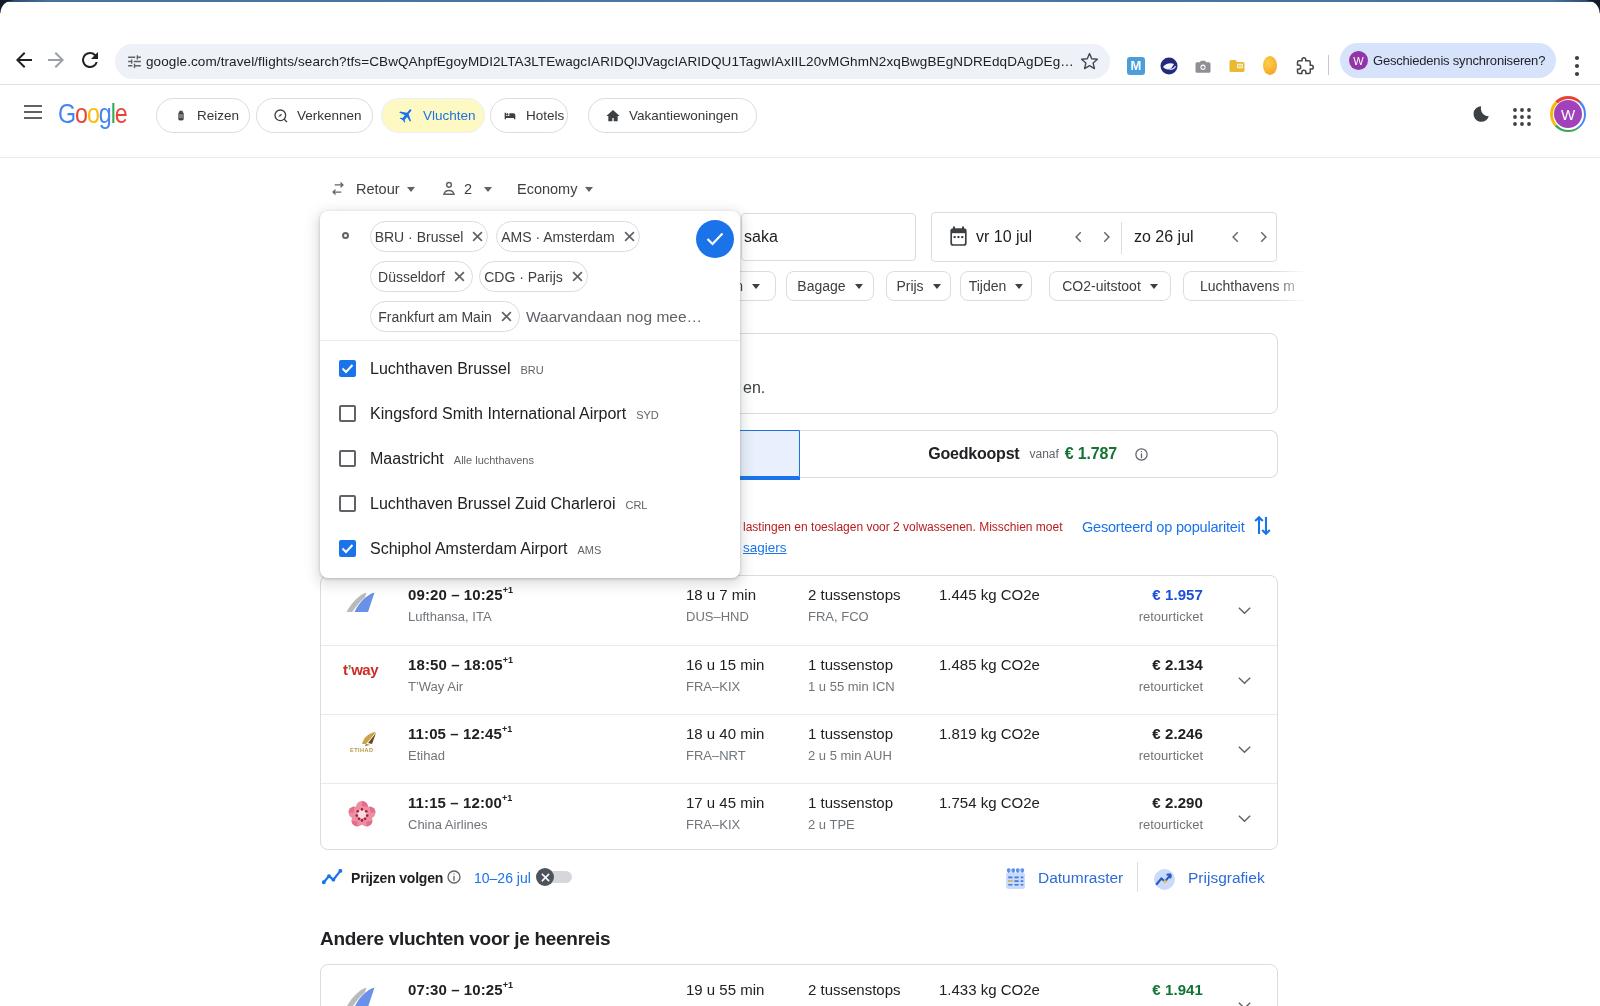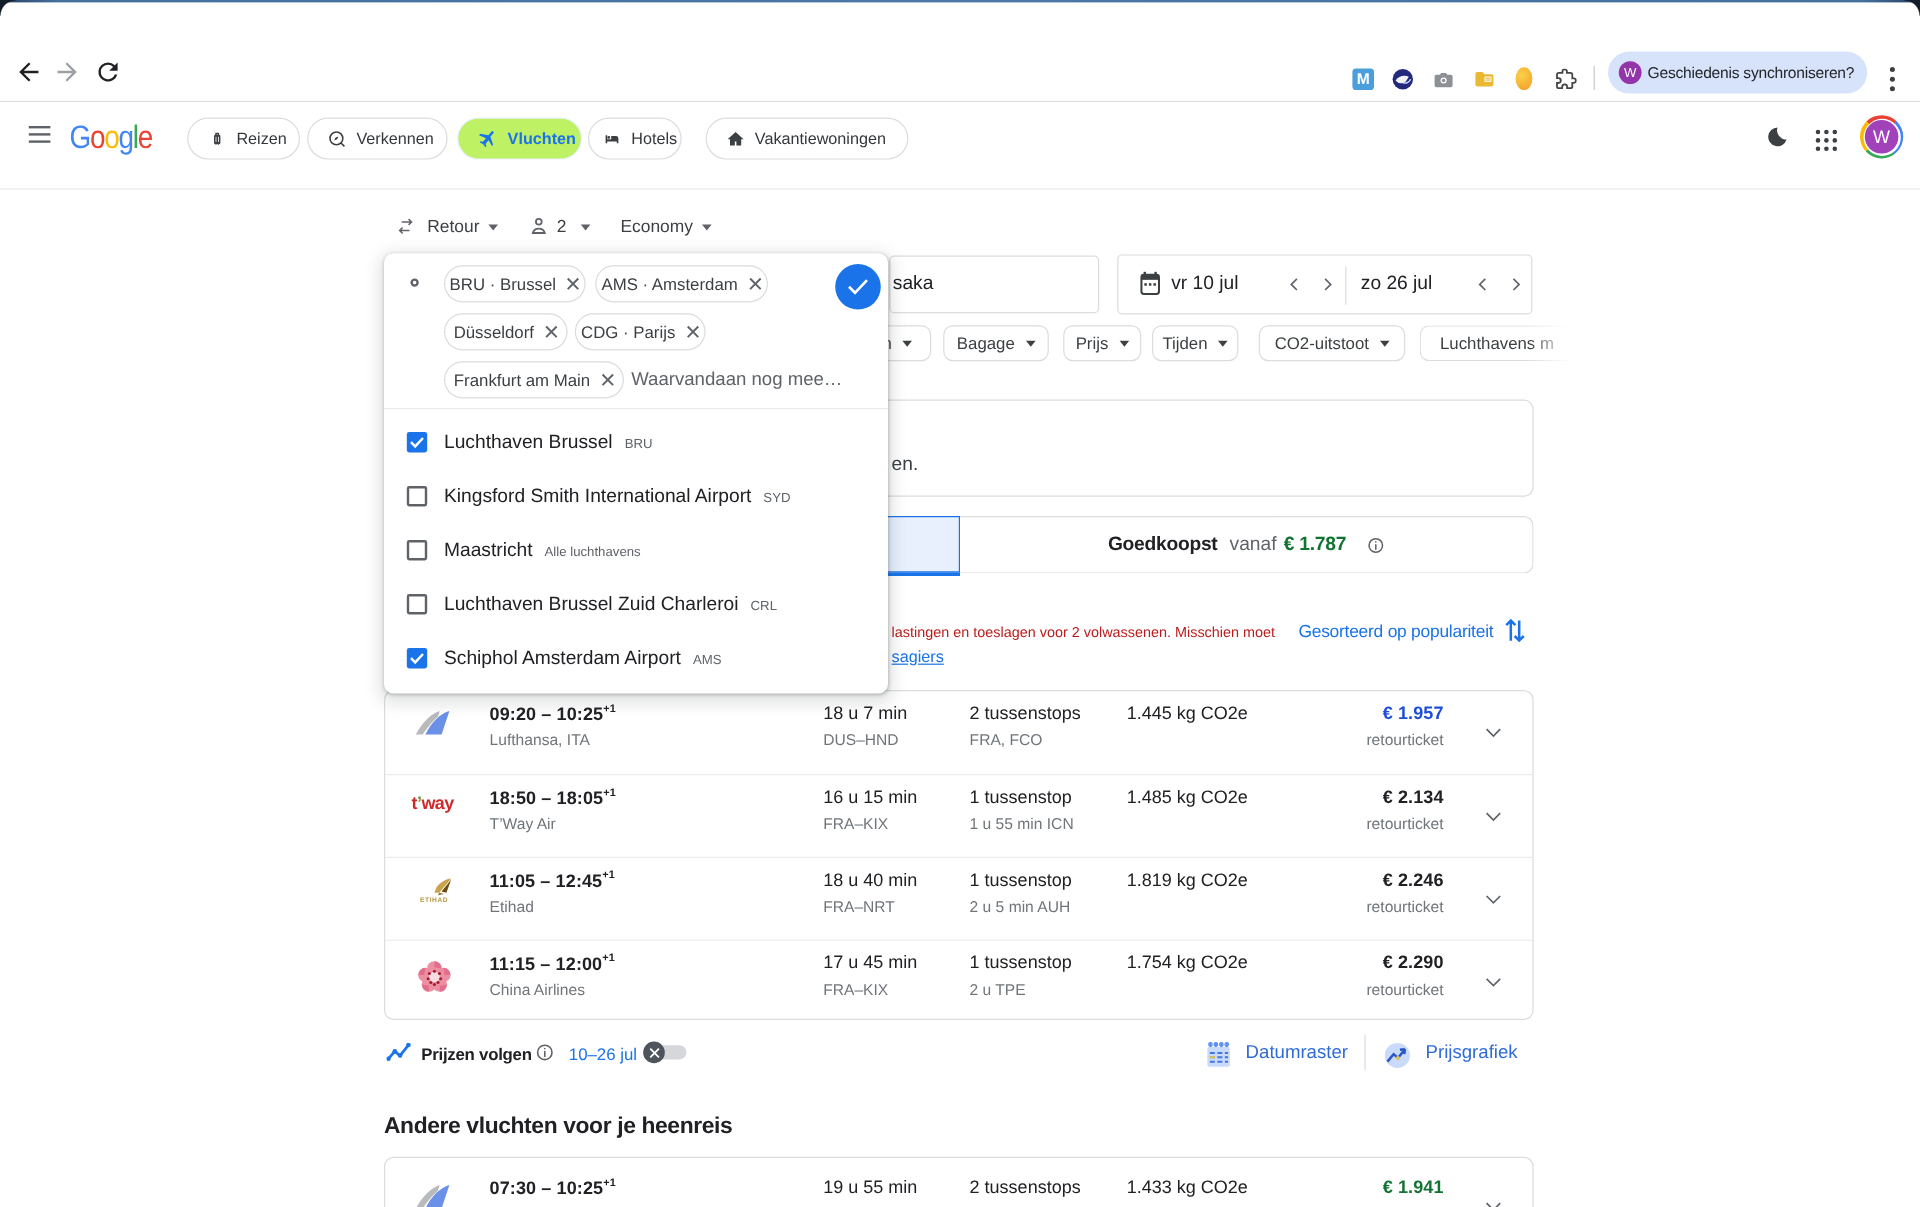--- a/index.html
+++ b/index.html
@@ -30,21 +30,21 @@
 #profpill .pav { position:absolute; left:9px; top:8px; width:19px; height:19px; border-radius:50%; background:#9334a8; color:#fff; font-size:11px; display:flex; align-items:center; justify-content:center; }
 #profpill .ptx { position:absolute; left:33px; top:10px; font-size:13px; letter-spacing:-0.2px; color:#1f2125; white-space:nowrap; }
 
 
 #gheader { position:absolute; left:0; top:86px; width:1600px; height:72px; background:#fff; border-bottom:1px solid #e8eaed; }
 #burger { position:absolute; left:24px; top:19px; width:18px; height:14px; }
 #burger div { height:2px; background:#5f6368; margin-bottom:4px; }
 #glogo { position:absolute; left:58px; top:13px; font-size:27px; letter-spacing:-1.2px; transform:scaleX(0.86); transform-origin:0 0; }
 .gpill { position:absolute; top:12px; height:35px; border:1px solid #dadce0; border-radius:18px; background:#fff; display:flex; align-items:center; font-size:13.5px; color:#33373b; white-space:nowrap; }
 .gpill svg { margin-right:8px; }
-.gpill.sel { background:#bef264; border-color:#e7f0fe; color:#1a73e8;font-weight:bold; }
+.gpill.sel { background:#fef9c3; border-color:#e7f0fe; color:#1a73e8; }
 .box { position:absolute; border:1px solid #dadce0; border-radius:8px; background:#fff; }
 .caret { display:inline-block; width:0; height:0; border-left:4.5px solid transparent; border-right:4.5px solid transparent; border-top:5px solid #5f6368; }
 
 
 #ctl { position:absolute; left:320px; top:175px; width:300px; height:26px; color:#3c4043; font-size:14.5px; }
 
 
 .field { position:absolute; top:212px; height:50px; border:1px solid #dadce0; border-radius:4px; background:#fff; }
 
 
@@ -94,20 +94,29 @@
   <div id="toolbar">
     <svg class="navbtn" style="left:12px;" width="24" height="24" viewBox="0 0 24 24">
         <path d="M20 11H7.8l5.6-5.6L12 4l-8 8 8 8 1.4-1.4L7.8 13H20v-2z" fill="#202124"></path>
       </svg>
     <svg class="navbtn" style="left:44px;" width="24" height="24" viewBox="0 0 24 24">
         <path d="M4 11h12.2l-5.6-5.6L12 4l8 8-8 8-1.4-1.4 5.6-5.6H4v-2z" fill="#9aa0a6"></path>
       </svg>
     <svg class="navbtn" style="left:78px;" width="24" height="24" viewBox="0 0 24 24">
         <path d="M17.65 6.35A7.96 7.96 0 0 0 12 4a8 8 0 1 0 7.73 10h-2.08A6 6 0 1 1 12 6c1.66 0 3.14.69 4.22 1.78L13 11h7V4l-2.35 2.35z" fill="#202124"></path>
       </svg>
+    <div id="urlpill">
+      <svg style="position:absolute;left:11px;top:9px;" width="17" height="17" viewBox="0 0 24 24" fill="#5f6368">
+          <path d="M3 17v2h6v-2H3zM3 5v2h10V5H3zm10 16v-2h8v-2h-8v-2h-2v6h2zM7 9v2H3v2h4v2h2V9H7zm14 4v-2H11v2h10zm-6-4h2V7h4V5h-4V3h-2v6z"></path>
+        </svg>
+      <div id="urltext">google.com/travel/flights/search?tfs=CBwQAhpfEgoyMDI2LTA3LTEwagcIARIDQlJVagcIARIDQU1TagwIAxIIL20vMGhmN2xqBwgBEgNDREdqDAgDEg…</div>
+      <svg id="urlstar" width="19" height="19" viewBox="0 0 24 24">
+          <path d="M12 17.3l6.2 3.7-1.6-7L22 9.2l-7.2-.6L12 2 9.2 8.6 2 9.2 7.4 14l-1.6 7z" fill="none" stroke="#454a50" stroke-width="1.8" stroke-linejoin="round"></path>
+        </svg>
+    </div>
     <div class="ext" style="left:1127px; width:18px; height:18px; background:#4a9edb; border-radius:3px; color:#fff; font-size:13px; font-weight:bold; text-align:center; line-height:18px;">M</div>
     <svg class="ext" style="left:1160px;" width="18" height="18" viewBox="0 0 18 18">
         <circle cx="9" cy="9" r="8.5" fill="#232a7c"></circle>
         <path d="M3 10c2-3 7-5 11-3l-2.5 4c-2 2-6 2-8.5-1z" fill="#fff" opacity=".95"></path>
         <path d="M9 12c3 1 6-1 6.5-3" stroke="#cfd8ff" stroke-width="1.2" fill="none"></path>
       </svg>
     <svg class="ext" style="left:1194px;" width="18" height="18" viewBox="0 0 24 24" fill="#8d9095">
         <path d="M9.4 5l-1.8 2H4a2 2 0 0 0-2 2v10a2 2 0 0 0 2 2h16a2 2 0 0 0 2-2V9a2 2 0 0 0-2-2h-3.6L14.6 5H9.4z"></path>
         <circle cx="12" cy="13.5" r="3.4" fill="#fff"></circle>
         <circle cx="12" cy="13.5" r="2" fill="#8d9095"></circle>
@@ -242,21 +251,21 @@
     <div class="fchip" style="left:1049px; width:122px;">CO2-uitstoot<span class="caret" style="border-top-color:#3c4043;"></span></div>
     <div class="fchip" style="left:1183px; width:130px; border-right:none; border-radius:8px 0 0 8px; justify-content:flex-start; padding-left:16px; -webkit-mask-image:linear-gradient(90deg,#000 70%,transparent 96%);">Luchthavens m</div>
 
     <div class="box" style="left:320px; top:333px; width:958px; height:81px;"></div>
     <div style="position:absolute;left:743px;top:379px;font-size:16px;color:#3c4043;">en.</div>
 
     <div id="tabL"></div>
     <div id="tabLbar"></div>
     <div id="tabR">
       <span style="font-size:16px;color:#202124;font-weight:bold;letter-spacing:-0.2px;">Goedkoopst</span>
-      <span style="font-size:16px;color:#5f6368;margin-left:10px;">vanaf</span>
+      <span style="font-size:12px;color:#5f6368;margin-left:10px;">vanaf</span>
       <span style="font-size:16px;color:#137333;font-weight:bold;margin-left:6px;letter-spacing:-0.2px;">€ 1.787</span>
       <svg style="margin-left:17px;" width="15" height="15" viewBox="0 0 24 24" fill="none" stroke="#5f6368" stroke-width="2">
           <circle cx="12" cy="12" r="9"></circle>
           <path d="M12 11v6M12 7.2v.2" stroke-linecap="round"></path>
         </svg>
     </div>
 
     <div style="position:absolute;left:743px;top:520px;font-size:12px;color:#b91c1c;">lastingen en toeslagen voor 2 volwassenen. Misschien moet</div>
     <div style="position:absolute;left:743px;top:540px;font-size:13.5px;color:#1a73e8;text-decoration:underline;">sagiers</div>
     <div style="position:absolute;left:1082px;top:519px;font-size:14.5px;color:#1a73e8;letter-spacing:-0.2px;">Gesorteerd op populariteit</div>

